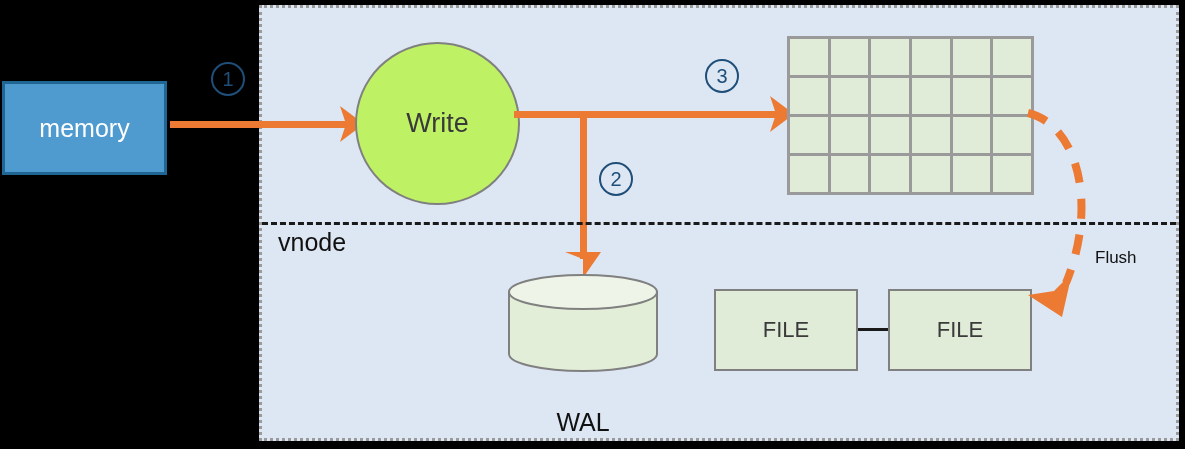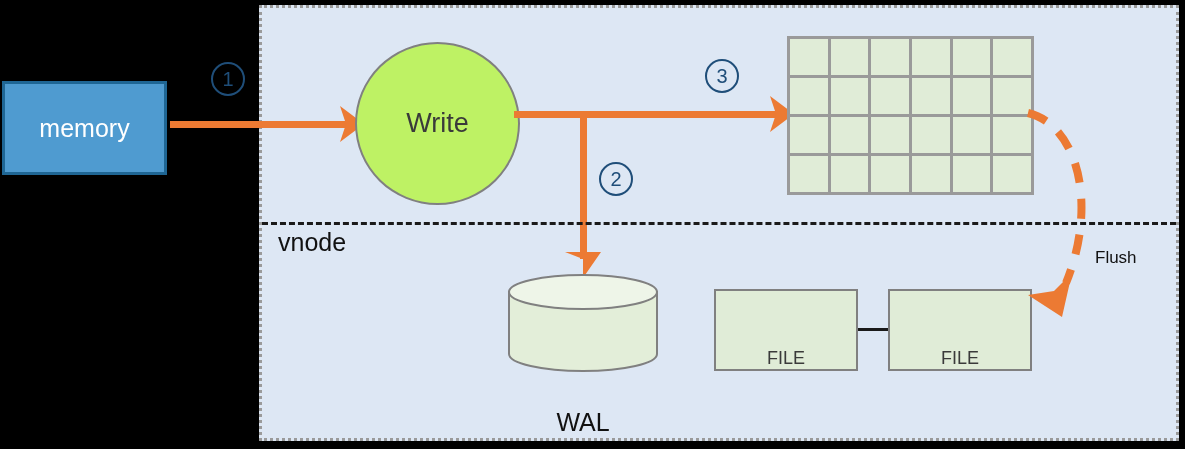--- a/index.html
+++ b/index.html
@@ -148,23 +148,23 @@
   
   .file-box {
     position: absolute;
     top: 289px;
     width: 144px;
     height: 82px;
     background: #e0ecd7;
     border: 2px solid #808080;
     box-sizing: border-box;
     display: flex;
-    align-items: flex-end;
-    justify-content: center;
-    font-size: 18px;
+    align-items: center;
+    justify-content: center;
+    font-size: 22px;
     color: #3a3a3a;
   }
   #file-box-1 { left: 714px; }
   #file-box-2 { left: 888px; }
   #file-link {
     position: absolute;
     left: 858px;
     top: 328px;
     width: 32px;
     height: 3px;

